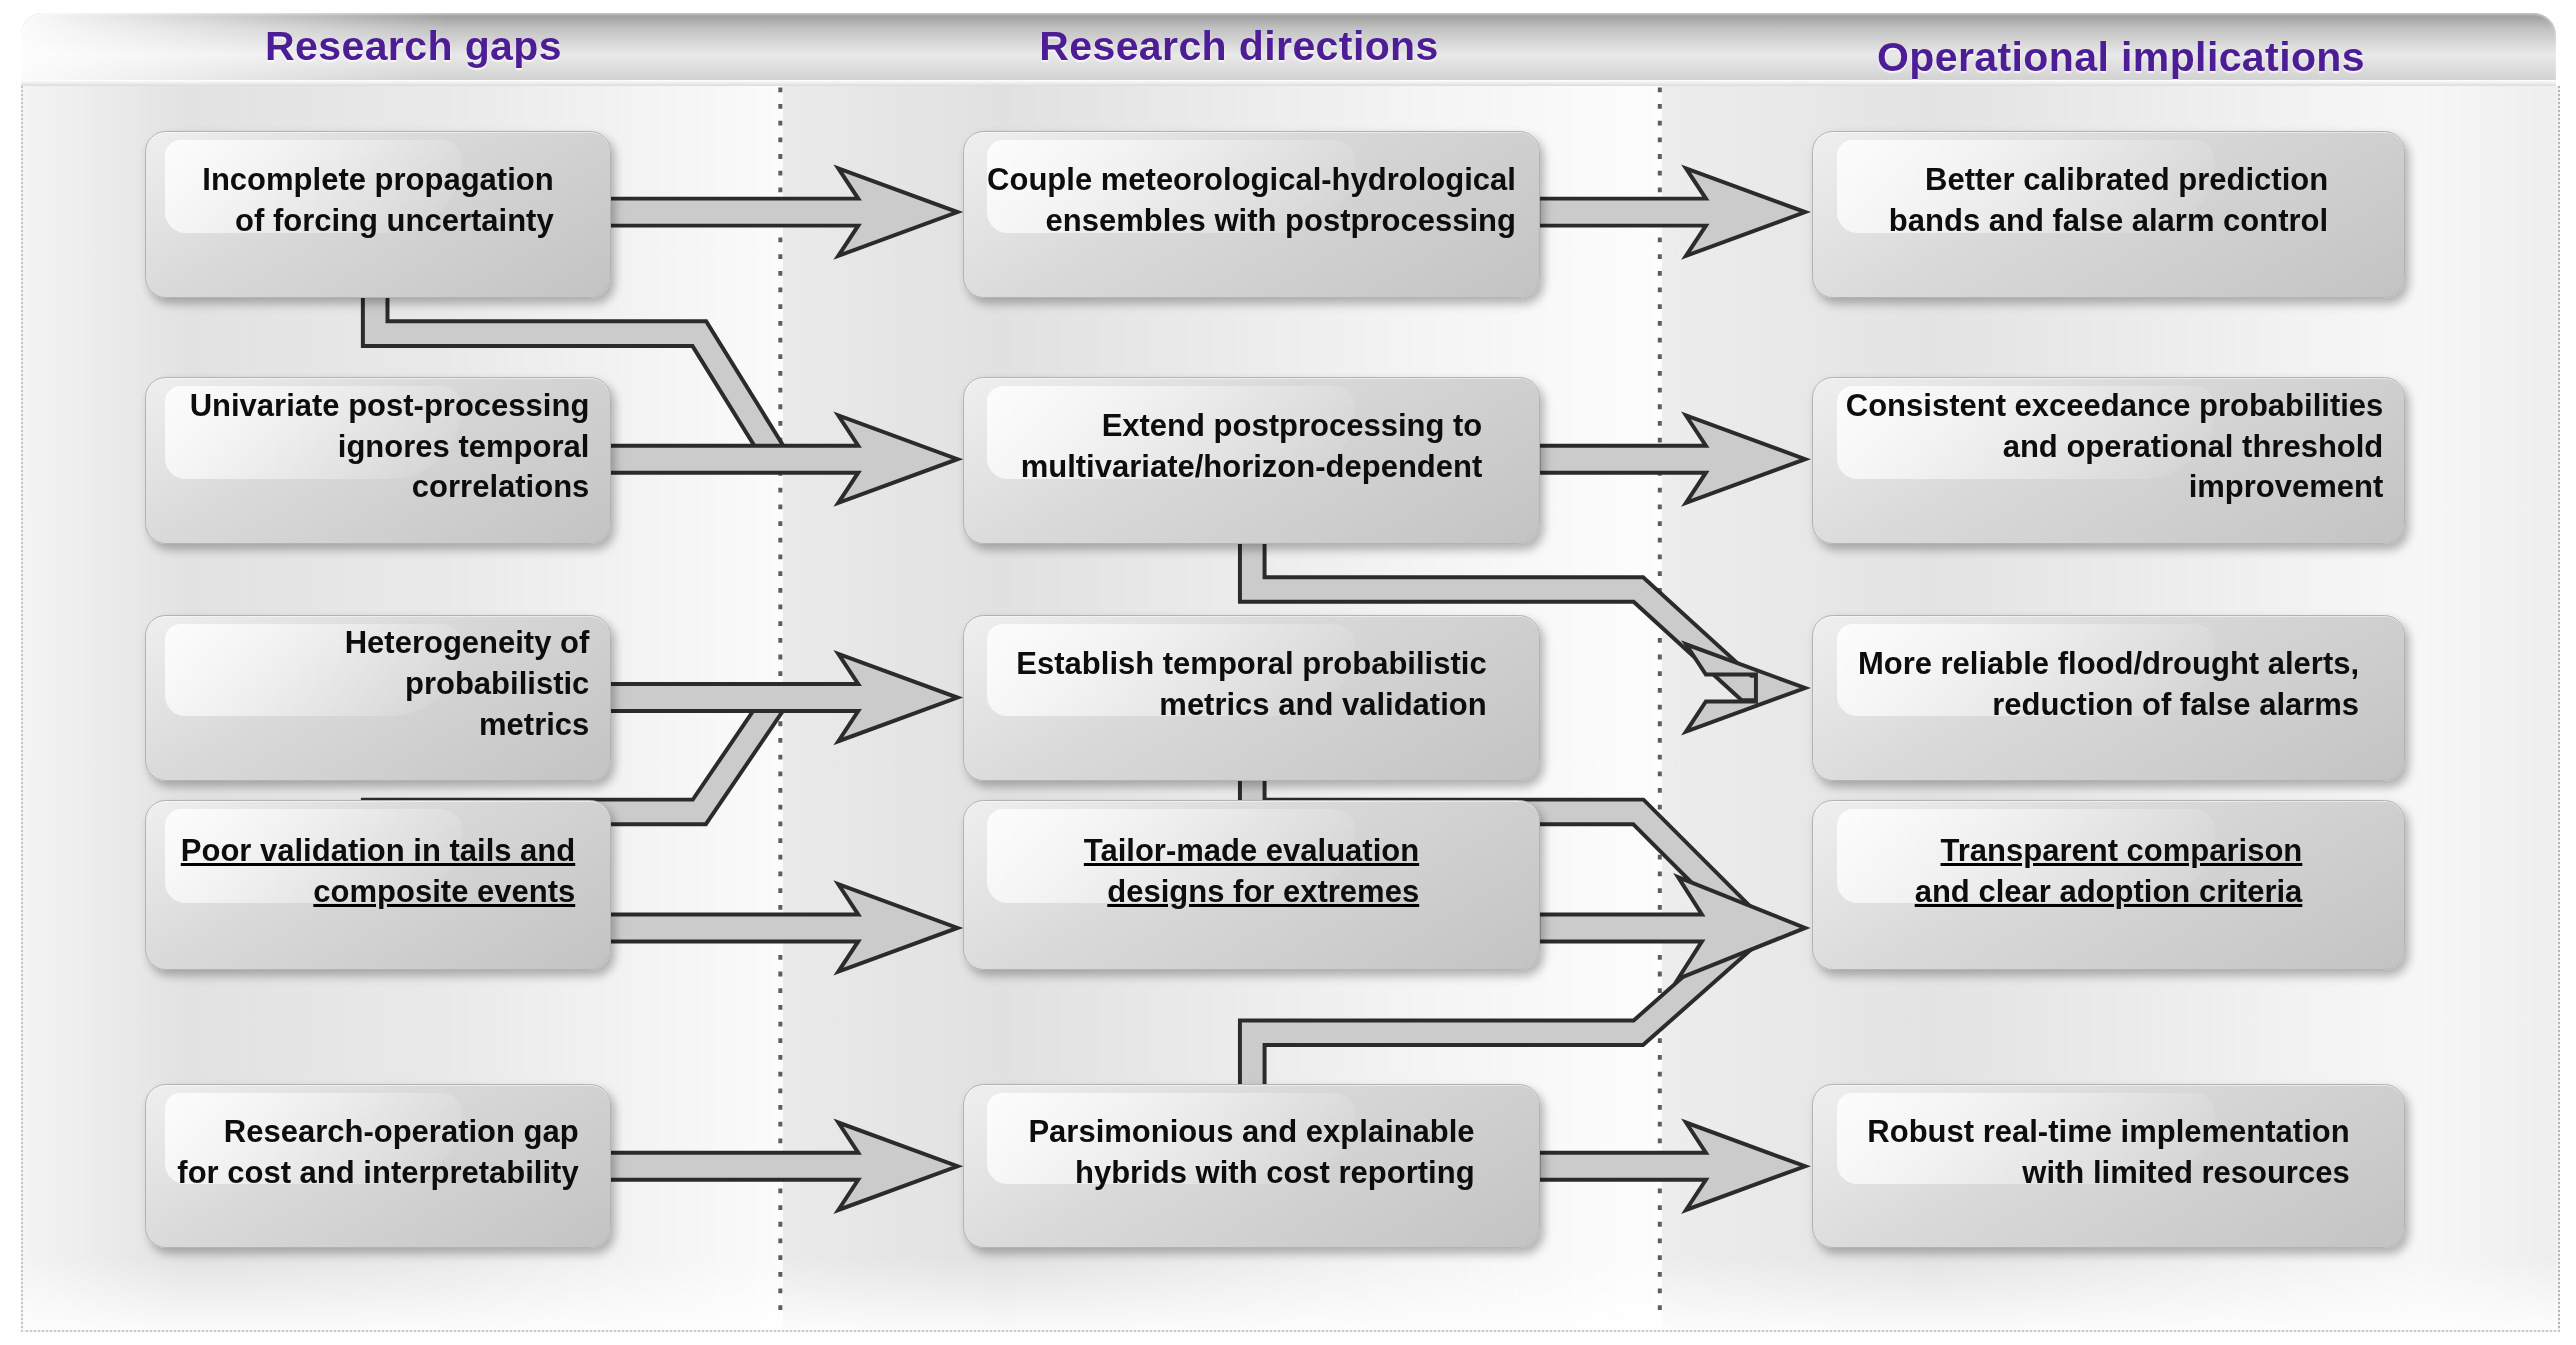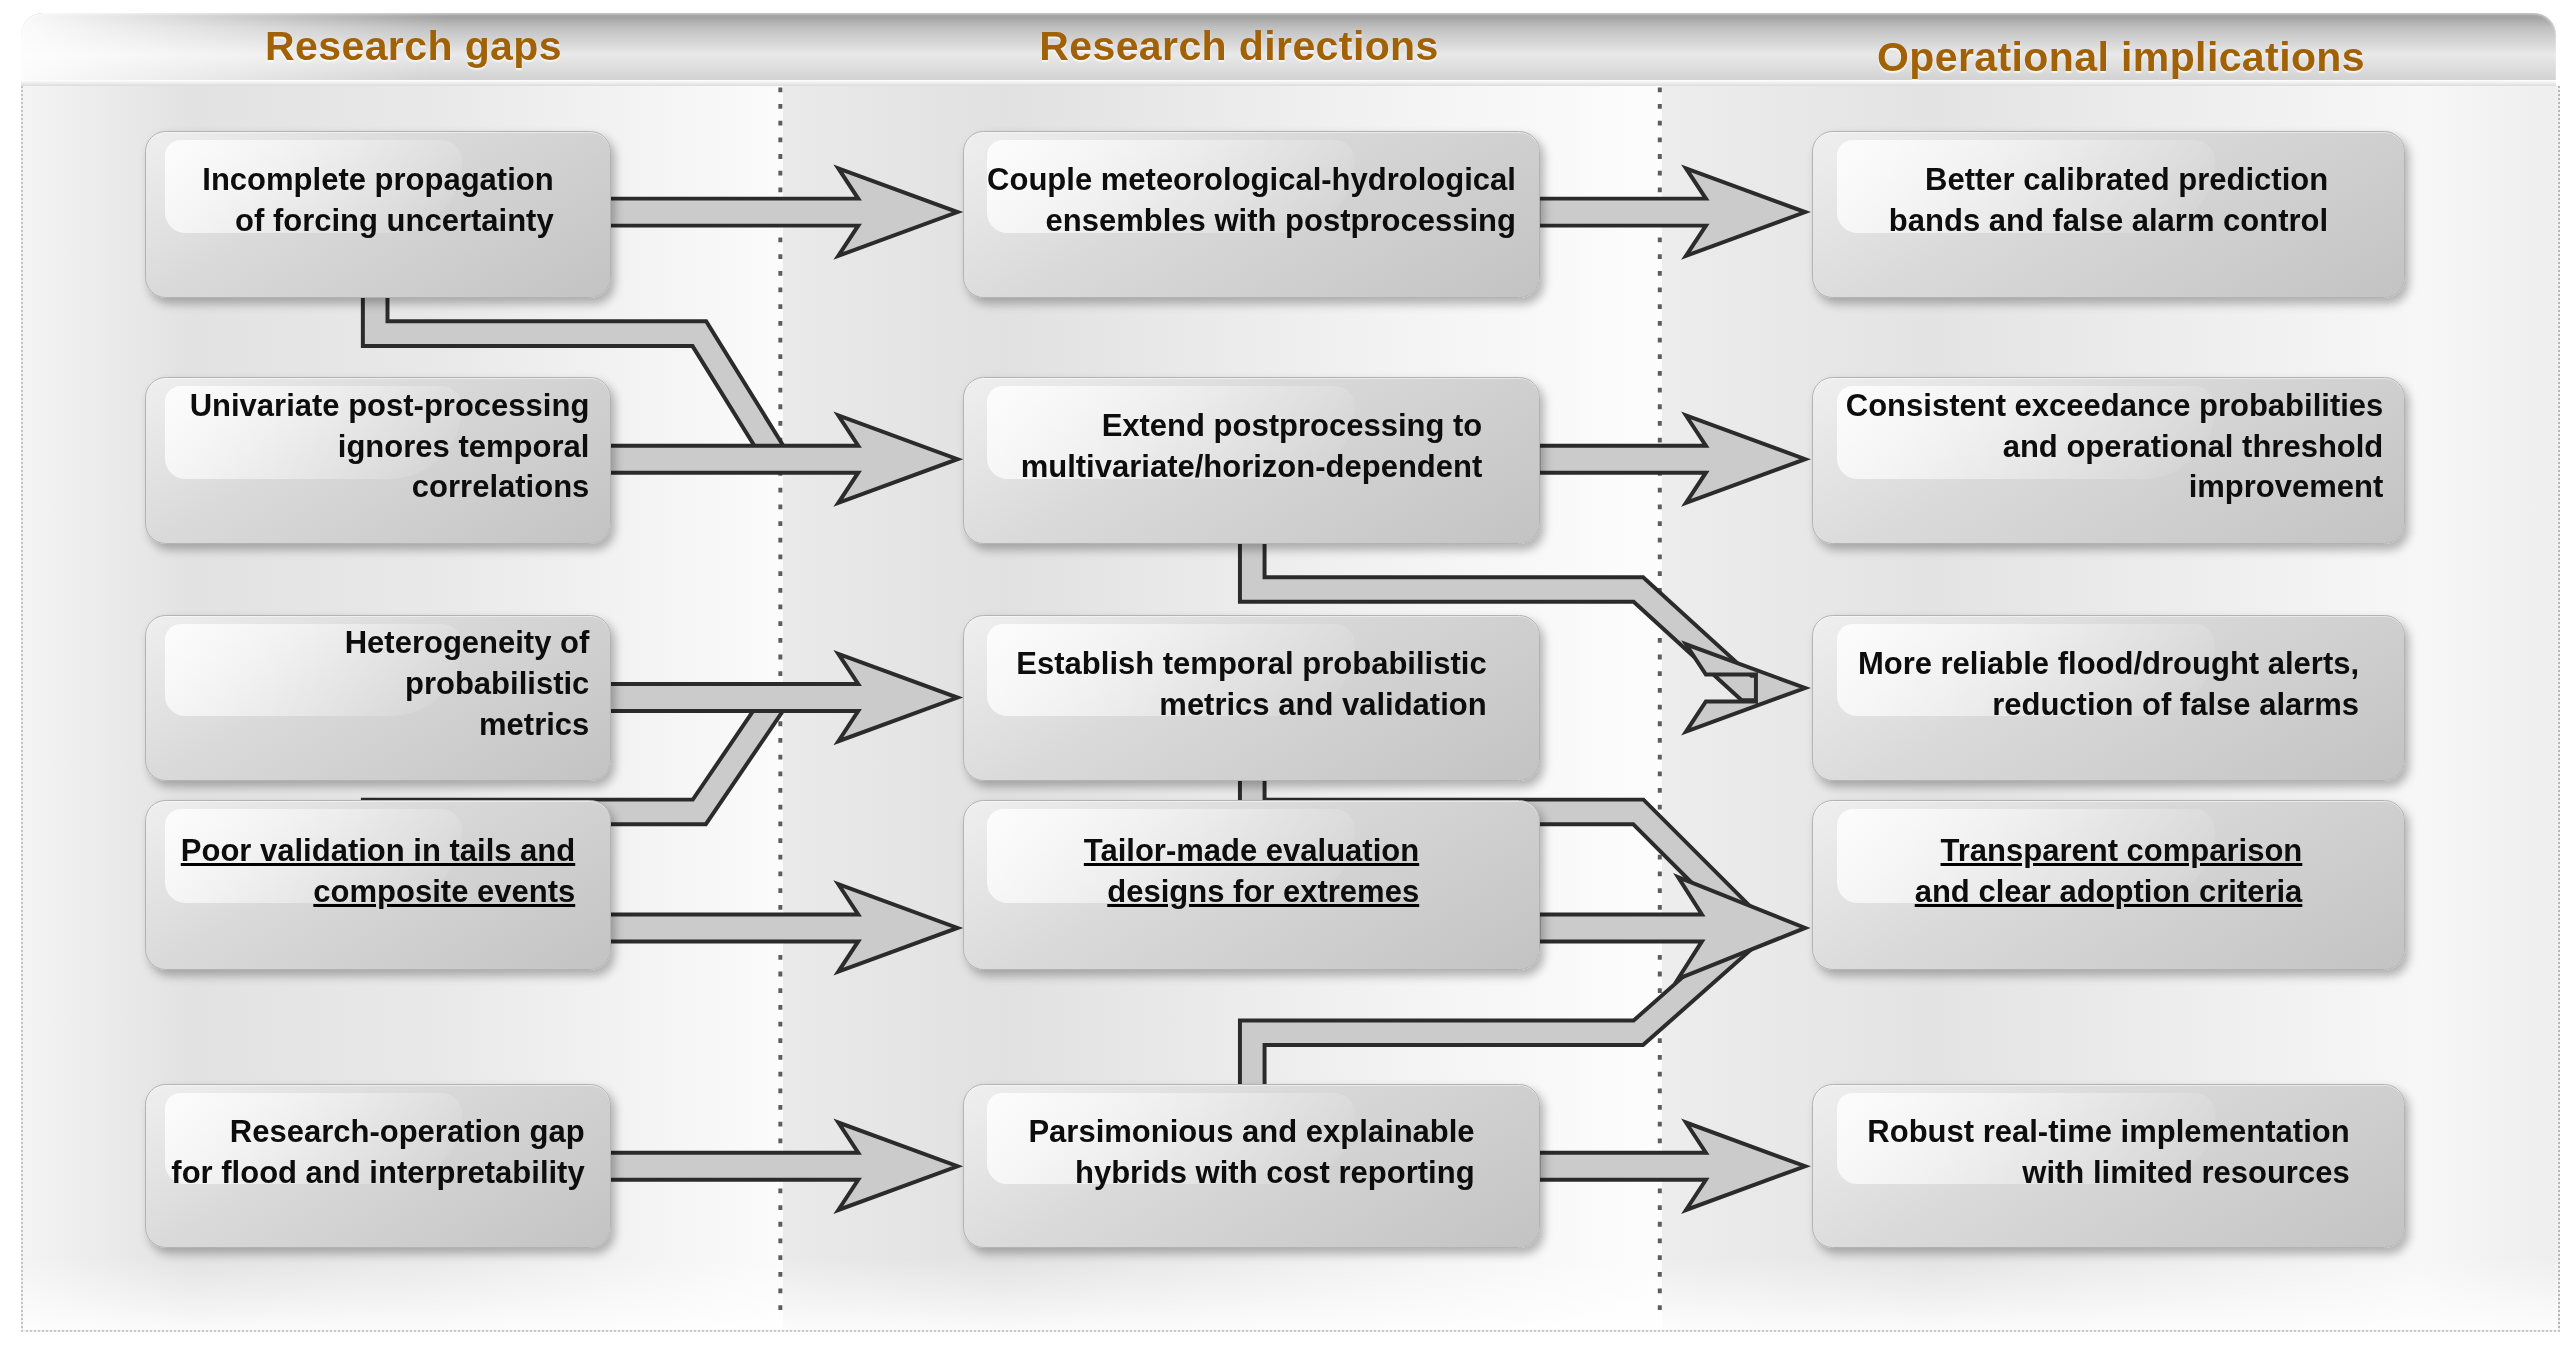--- a/index.html
+++ b/index.html
@@ -26,21 +26,21 @@
   .panel.p2{left:760px;width:880px;
       background:linear-gradient(90deg,#eaeaea 0%,#e1e1e1 25%,#f3f3f3 70%,#fdfdfd 100%);}
   .panel.p3{left:1639px;width:893px;
       background:linear-gradient(90deg,#ededed 0%,#e3e3e3 30%,#f7f7f7 85%,#eeeeee 100%);}
   .content::after{content:"";position:absolute;left:0;bottom:0;width:100%;height:72px;
       background:linear-gradient(180deg,rgba(255,255,255,0),rgba(255,255,255,.85));}
 
   
   .col-header{position:absolute;top:20.7px;height:51px;z-index:6;
       display:flex;align-items:center;justify-content:center;
-      font-size:41px;font-weight:bold;color:#a16207;letter-spacing:0.4px;
+      font-size:41px;font-weight:bold;color:#4c1d95;letter-spacing:0.4px;
       text-shadow:0 1.6px 1.6px rgba(255,255,255,.8);}
   .h1{left:48px;width:731px;}
   .h2{left:810px;width:858px;}
   .h3{left:1700px;width:842px;margin-top:11px;}
 
   
   svg.wires{position:absolute;left:0;top:0;z-index:3;}
   .sep{stroke:#5c5c5c;stroke-width:5;stroke-dasharray:6 15;fill:none;}
   .band-o{stroke:#2b2b2b;stroke-width:36;fill:none;stroke-linejoin:miter;}
   .band-f{stroke:#cbcbcb;stroke-width:26;fill:none;stroke-linejoin:miter;}
@@ -133,21 +133,21 @@
 <div class="box c1 r3">
   <div class="lbl">Heterogeneity of probabilistic
 metrics</div>
   </div>
 <div class="box c1 r4">
   <div class="lbl">Poor validation in tails and
 composite events</div>
   </div>
 <div class="box c1 r5">
   <div class="lbl">Research-operation gap
-for flood and interpretability</div>
+for cost and interpretability</div>
   </div>
 
 <div class="box c2 r1">
   <div class="lbl">Couple meteorological-hydrological
 ensembles with postprocessing</div>
   </div>
 <div class="box c2 r2">
   <div class="lbl">Extend postprocessing to
 multivariate/horizon-dependent</div>
   </div>

